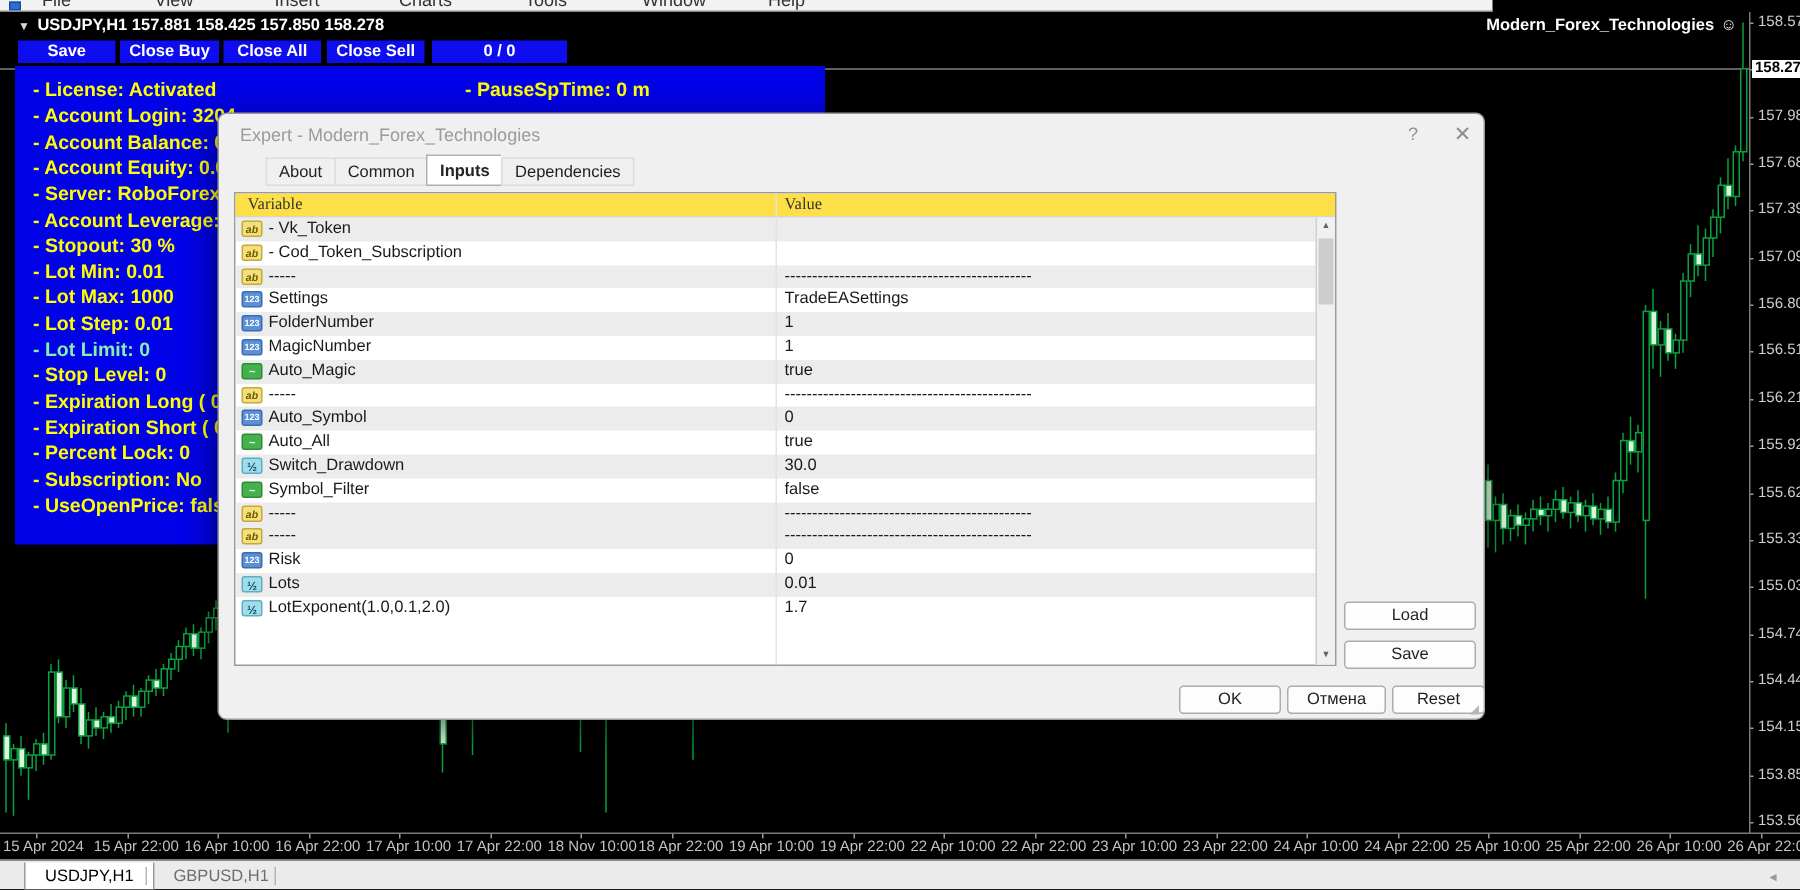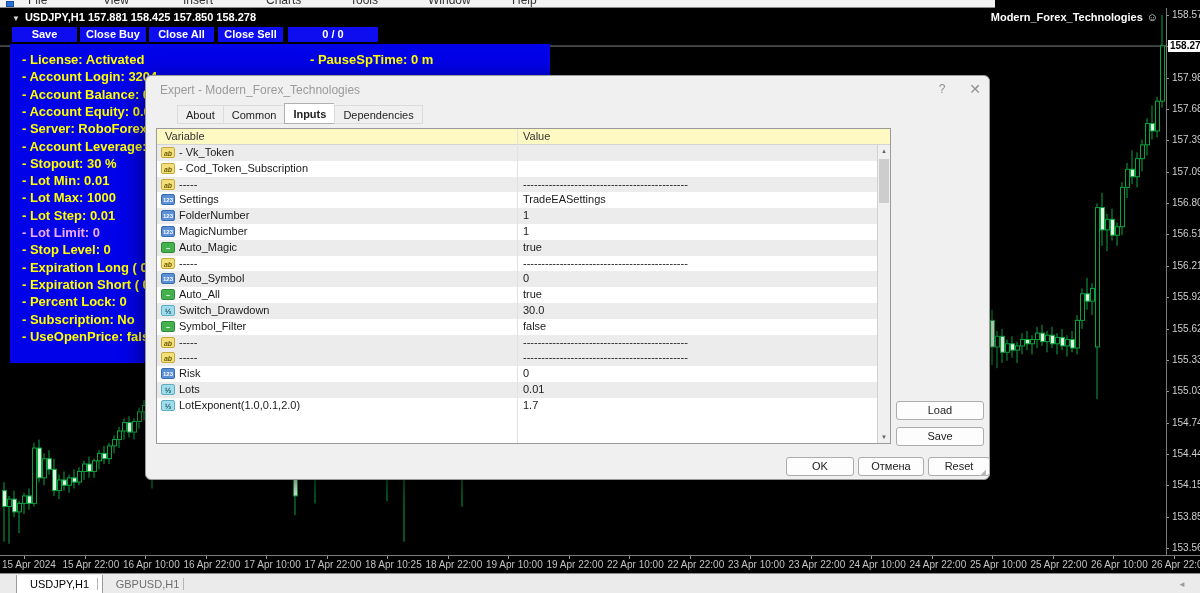--- a/index.html
+++ b/index.html
@@ -50,21 +50,21 @@
   #dlg-help { position:absolute; left:788px; top:6px; width:16px; height:16px; color:#8f8f8f; font-size:12px; text-align:center; cursor:pointer; }
   #dlg-close { position:absolute; left:820px; top:5px; width:18px; height:18px; color:#8f8f8f; font-size:14px; text-align:center; cursor:pointer; }
   #dlg-tabs { position:absolute; left:12px; top:28px; height:19px;padding-left:19px; }
   .tab { display:inline-block; height:19px; padding:0 8px; font-size:11px; line-height:19px; color:#222;
          border:1px solid #dcdcdc; border-right:none; background:#f0f0f0; cursor:pointer; }
   .tab:last-child { border-right:1px solid #dcdcdc; }
   .tab.active { background:#fff; border-color:#b0b0b0; font-weight:bold; position:relative; top:-1px; height:21px; line-height:21px; }
 
   #dlg-table { position:absolute; left:10px; top:52px; width:735px; height:316px; background:#fff;
                border:1px solid #9a9a9a; overflow:hidden; }
-  #tbl-head { height:16px; border-bottom:1px solid #d4d4d4; position:relative; background:#fef9c3; }
+  #tbl-head { height:16px; border-bottom:1px solid #d4d4d4; position:relative; background:#fde047;font-family:Liberation Serif, serif; }
   #tbl-head .h { position:absolute; top:1px; font-size:11px; color:#333; }
   .coldiv { position:absolute; left:360px; top:0; width:1px; height:316px; background:#e2e2e2; }
   .prow { position:relative; height:15.8px; font-size:11px; color:#1a1a1a; }
   .prow.alt { background:#ececec; }
   .prow .pname { position:absolute; left:22px; top:1px; white-space:nowrap; }
   .prow .pval  { position:absolute; left:366px; top:1px; width:352px; white-space:nowrap; overflow:hidden; }
   .ticon { position:absolute; left:4px; top:2px; width:14px; height:11px; border-radius:2px; font-size:7px;
            font-weight:bold; text-align:center; line-height:11px; }
   .ticon.str  { background:#f3e07a; border:1px solid #c8a839; color:#6b5a00; font-style:italic; }
   .ticon.int  { background:#5b8fd6; border:1px solid #3a6cb0; color:#fff; font-size:6px; }
@@ -303,21 +303,21 @@
       <div class="tl" style="left: 62.5px;">15 Apr 22:00</div>
       <div class="tk" style="left: 145px;"></div>
       <div class="tl" style="left: 123px;">16 Apr 10:00</div>
       <div class="tk" style="left: 205.5px;"></div>
       <div class="tl" style="left: 183.5px;">16 Apr 22:00</div>
       <div class="tk" style="left: 266px;"></div>
       <div class="tl" style="left: 244px;">17 Apr 10:00</div>
       <div class="tk" style="left: 326.5px;"></div>
       <div class="tl" style="left: 304.5px;">17 Apr 22:00</div>
       <div class="tk" style="left: 387px;"></div>
-      <div class="tl" style="left: 365px;">18 Apr 10:25</div>
+      <div class="tl" style="left: 365px;">18 Nov 10:00</div>
       <div class="tk" style="left: 447.5px;"></div>
       <div class="tl" style="left: 425.5px;">18 Apr 22:00</div>
       <div class="tk" style="left: 508px;"></div>
       <div class="tl" style="left: 486px;">19 Apr 10:00</div>
       <div class="tk" style="left: 568.5px;"></div>
       <div class="tl" style="left: 546.5px;">19 Apr 22:00</div>
       <div class="tk" style="left: 629px;"></div>
       <div class="tl" style="left: 607px;">22 Apr 10:00</div>
       <div class="tk" style="left: 689.5px;"></div>
       <div class="tl" style="left: 667.5px;">22 Apr 22:00</div>
@@ -345,21 +345,21 @@
       <div class="ln" style="top: 8px; color: rgb(255, 255, 0);">- License: Activated</div>
       <div class="ln" style="top: 25.3px; color: rgb(255, 255, 0);">- Account Login: 3204</div>
       <div class="ln" style="top: 42.6px; color: rgb(255, 255, 0);">- Account Balance: 0.</div>
       <div class="ln" style="top: 59.9px; color: rgb(255, 255, 0);">- Account Equity: 0.00</div>
       <div class="ln" style="top: 77.2px; color: rgb(255, 255, 0);">- Server: RoboForex-</div>
       <div class="ln" style="top: 94.5px; color: rgb(255, 255, 0);">- Account Leverage: 1</div>
       <div class="ln" style="top: 111.8px; color: rgb(255, 255, 0);">- Stopout: 30 %</div>
       <div class="ln" style="top: 129.1px; color: rgb(255, 255, 0);">- Lot Min: 0.01</div>
       <div class="ln" style="top: 146.4px; color: rgb(255, 255, 0);">- Lot Max: 1000</div>
       <div class="ln" style="top: 163.7px; color: rgb(255, 255, 0);">- Lot Step: 0.01</div>
-      <div class="ln" style="top: 181px; color: #f0abfc;">- Lot Limit: 0</div>
+      <div class="ln" style="top: 181px; color: #86efac;">- Lot Limit: 0</div>
       <div class="ln" style="top: 198.3px; color: rgb(255, 255, 0);">- Stop Level: 0</div>
       <div class="ln" style="top: 215.6px; color: rgb(255, 255, 0);">- Expiration Long ( 0 )</div>
       <div class="ln" style="top: 232.9px; color: rgb(255, 255, 0);">- Expiration Short ( 0</div>
       <div class="ln" style="top: 250.2px; color: rgb(255, 255, 0);">- Percent Lock: 0</div>
       <div class="ln" style="top: 267.5px; color: rgb(255, 255, 0);">- Subscription: No</div>
       <div class="ln" style="top: 284.8px; color: rgb(255, 255, 0);">- UseOpenPrice: false</div>
       <div class="rln" style="top: 8px; color: rgb(255, 255, 0);">- PauseSpTime: 0 m</div>
     </div>
 
   <div id="dialog">

